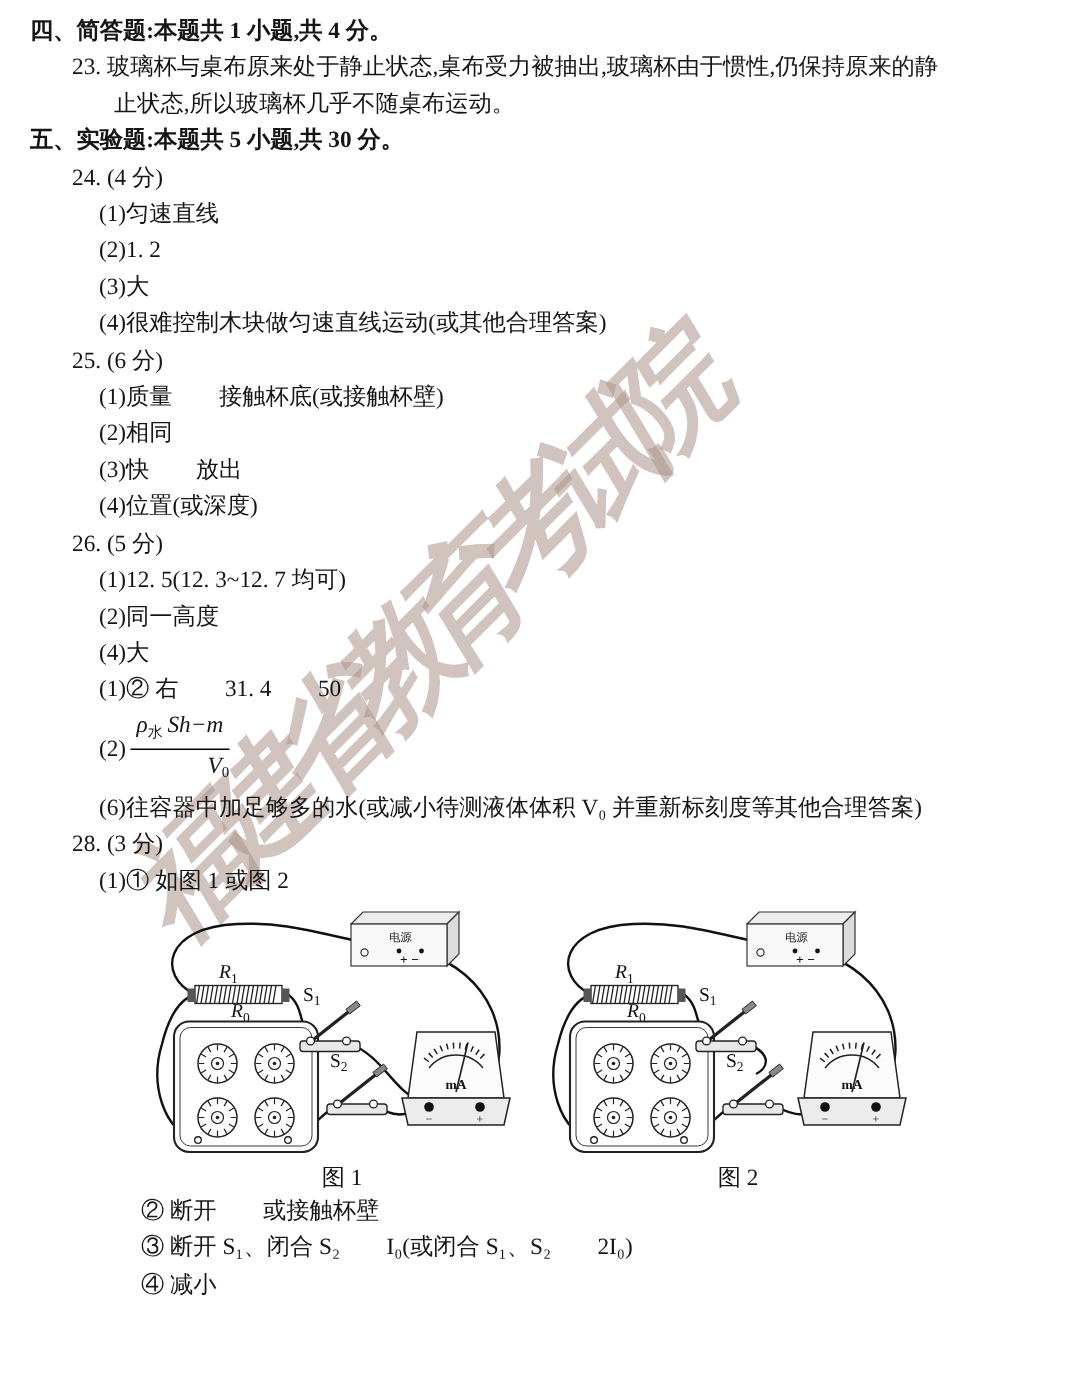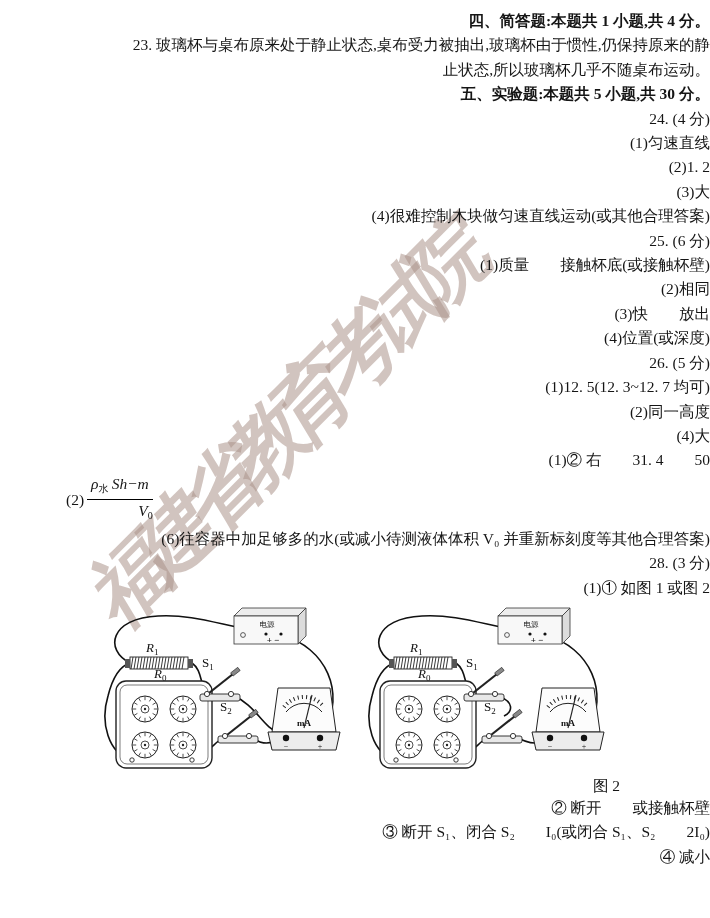--- a/index.html
+++ b/index.html
@@ -3,21 +3,21 @@
 <meta charset="utf-8">
 <style>
   html,body{margin:0;padding:0;}
   body{
     width:710px;height:918px;background:#ffffff;color:#151515;
     font-family:"Liberation Serif","DejaVu Serif",serif;
     font-size:15.5px;line-height:24.4px;
     position:relative;overflow:hidden;
   }
   .content{position:relative;z-index:1;padding-top:9px;}
-  p{margin:0;text-align:right;}
+  p{margin:0;}
   .h{font-weight:700;margin-left:20px;}
   .qnum{margin-left:48px;}
   .cont{margin-left:76px;}
   .item{margin-left:66px;}
   .circ{margin-left:94px;}
   
   .fracline{margin-left:66px;display:flex;align-items:center;height:54px;}
   .frac{display:inline-block;text-align:right;margin-left:3px;line-height:19px;}
   .frac .num{display:block;border-bottom:1px solid #000;padding:0 4px 1px;}
   .frac .den{display:block;padding-top:1px;}
@@ -156,20 +156,21 @@
           <path d="M186,108 A23,23 0 0 1 222,108" fill="none" stroke="#222" stroke-width="1"></path>
           <line x1="204" y1="124" x2="212" y2="91" stroke="#222" stroke-width="1.1"></line>
           <text x="204" y="122" font-size="9" font-weight="bold" text-anchor="middle">mA</text>
           <polygon points="168,128 240,128 236,146 172,146" fill="#ececec" stroke="#222" stroke-width="1"></polygon>
           <circle cx="186" cy="134" r="3.2" fill="#111"></circle>
           <circle cx="220" cy="134" r="3.2" fill="#111"></circle>
           <text x="186" y="144.5" font-size="8" text-anchor="middle">−</text>
           <text x="220" y="144.5" font-size="8" text-anchor="middle">+</text>
         </g>
       </svg>
+      <p class="figcap">图 1</p>
     </div>
 
     <div class="fig">
       <svg viewBox="0 0 256 172" width="256" height="172">
         <g stroke="#111" stroke-width="1.6" fill="none">
           <path d="M30,59 C4,46 10,14 58,12 C96,10 122,22 164,28"></path>
           <path d="M182,31 C226,44 246,88 224,128"></path>
           <path d="M92,59 C102,66 100,80 106,88"></path>
           <path d="M132,91 C152,98 148,108 140,112"></path>
           <path d="M32,156 C8,150 0,118 8,92 C13,72 20,62 30,59"></path>

